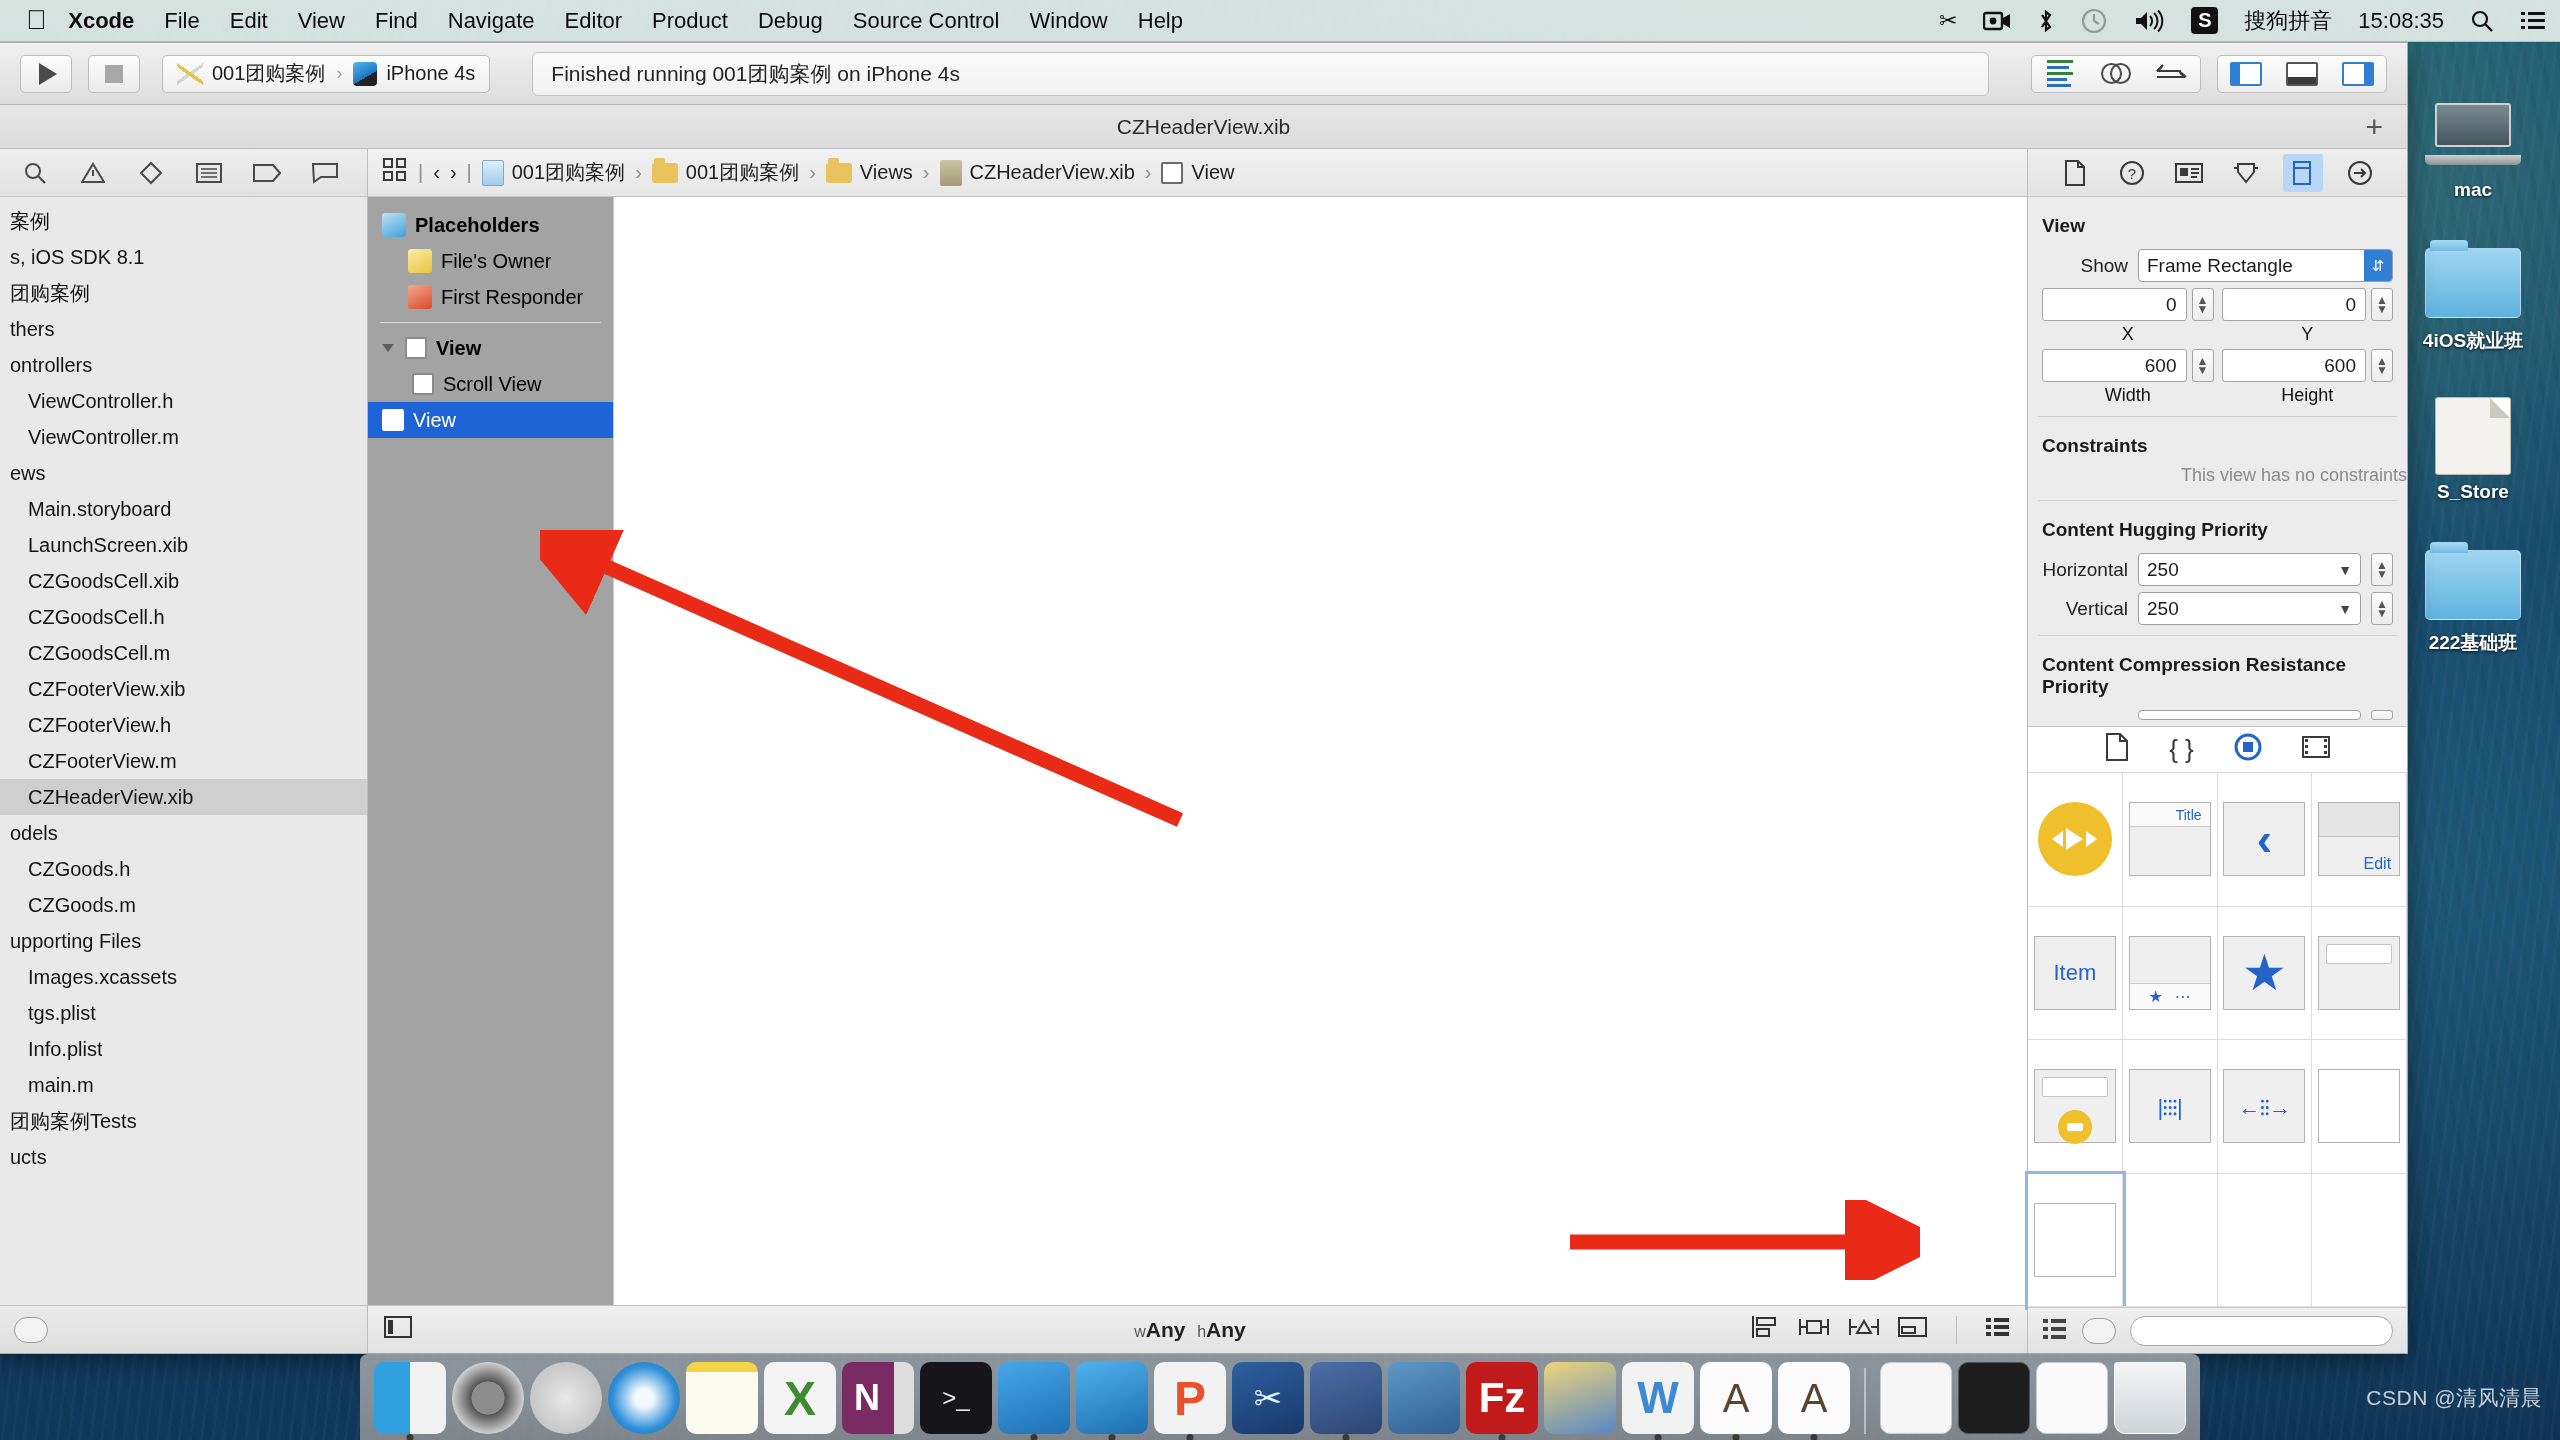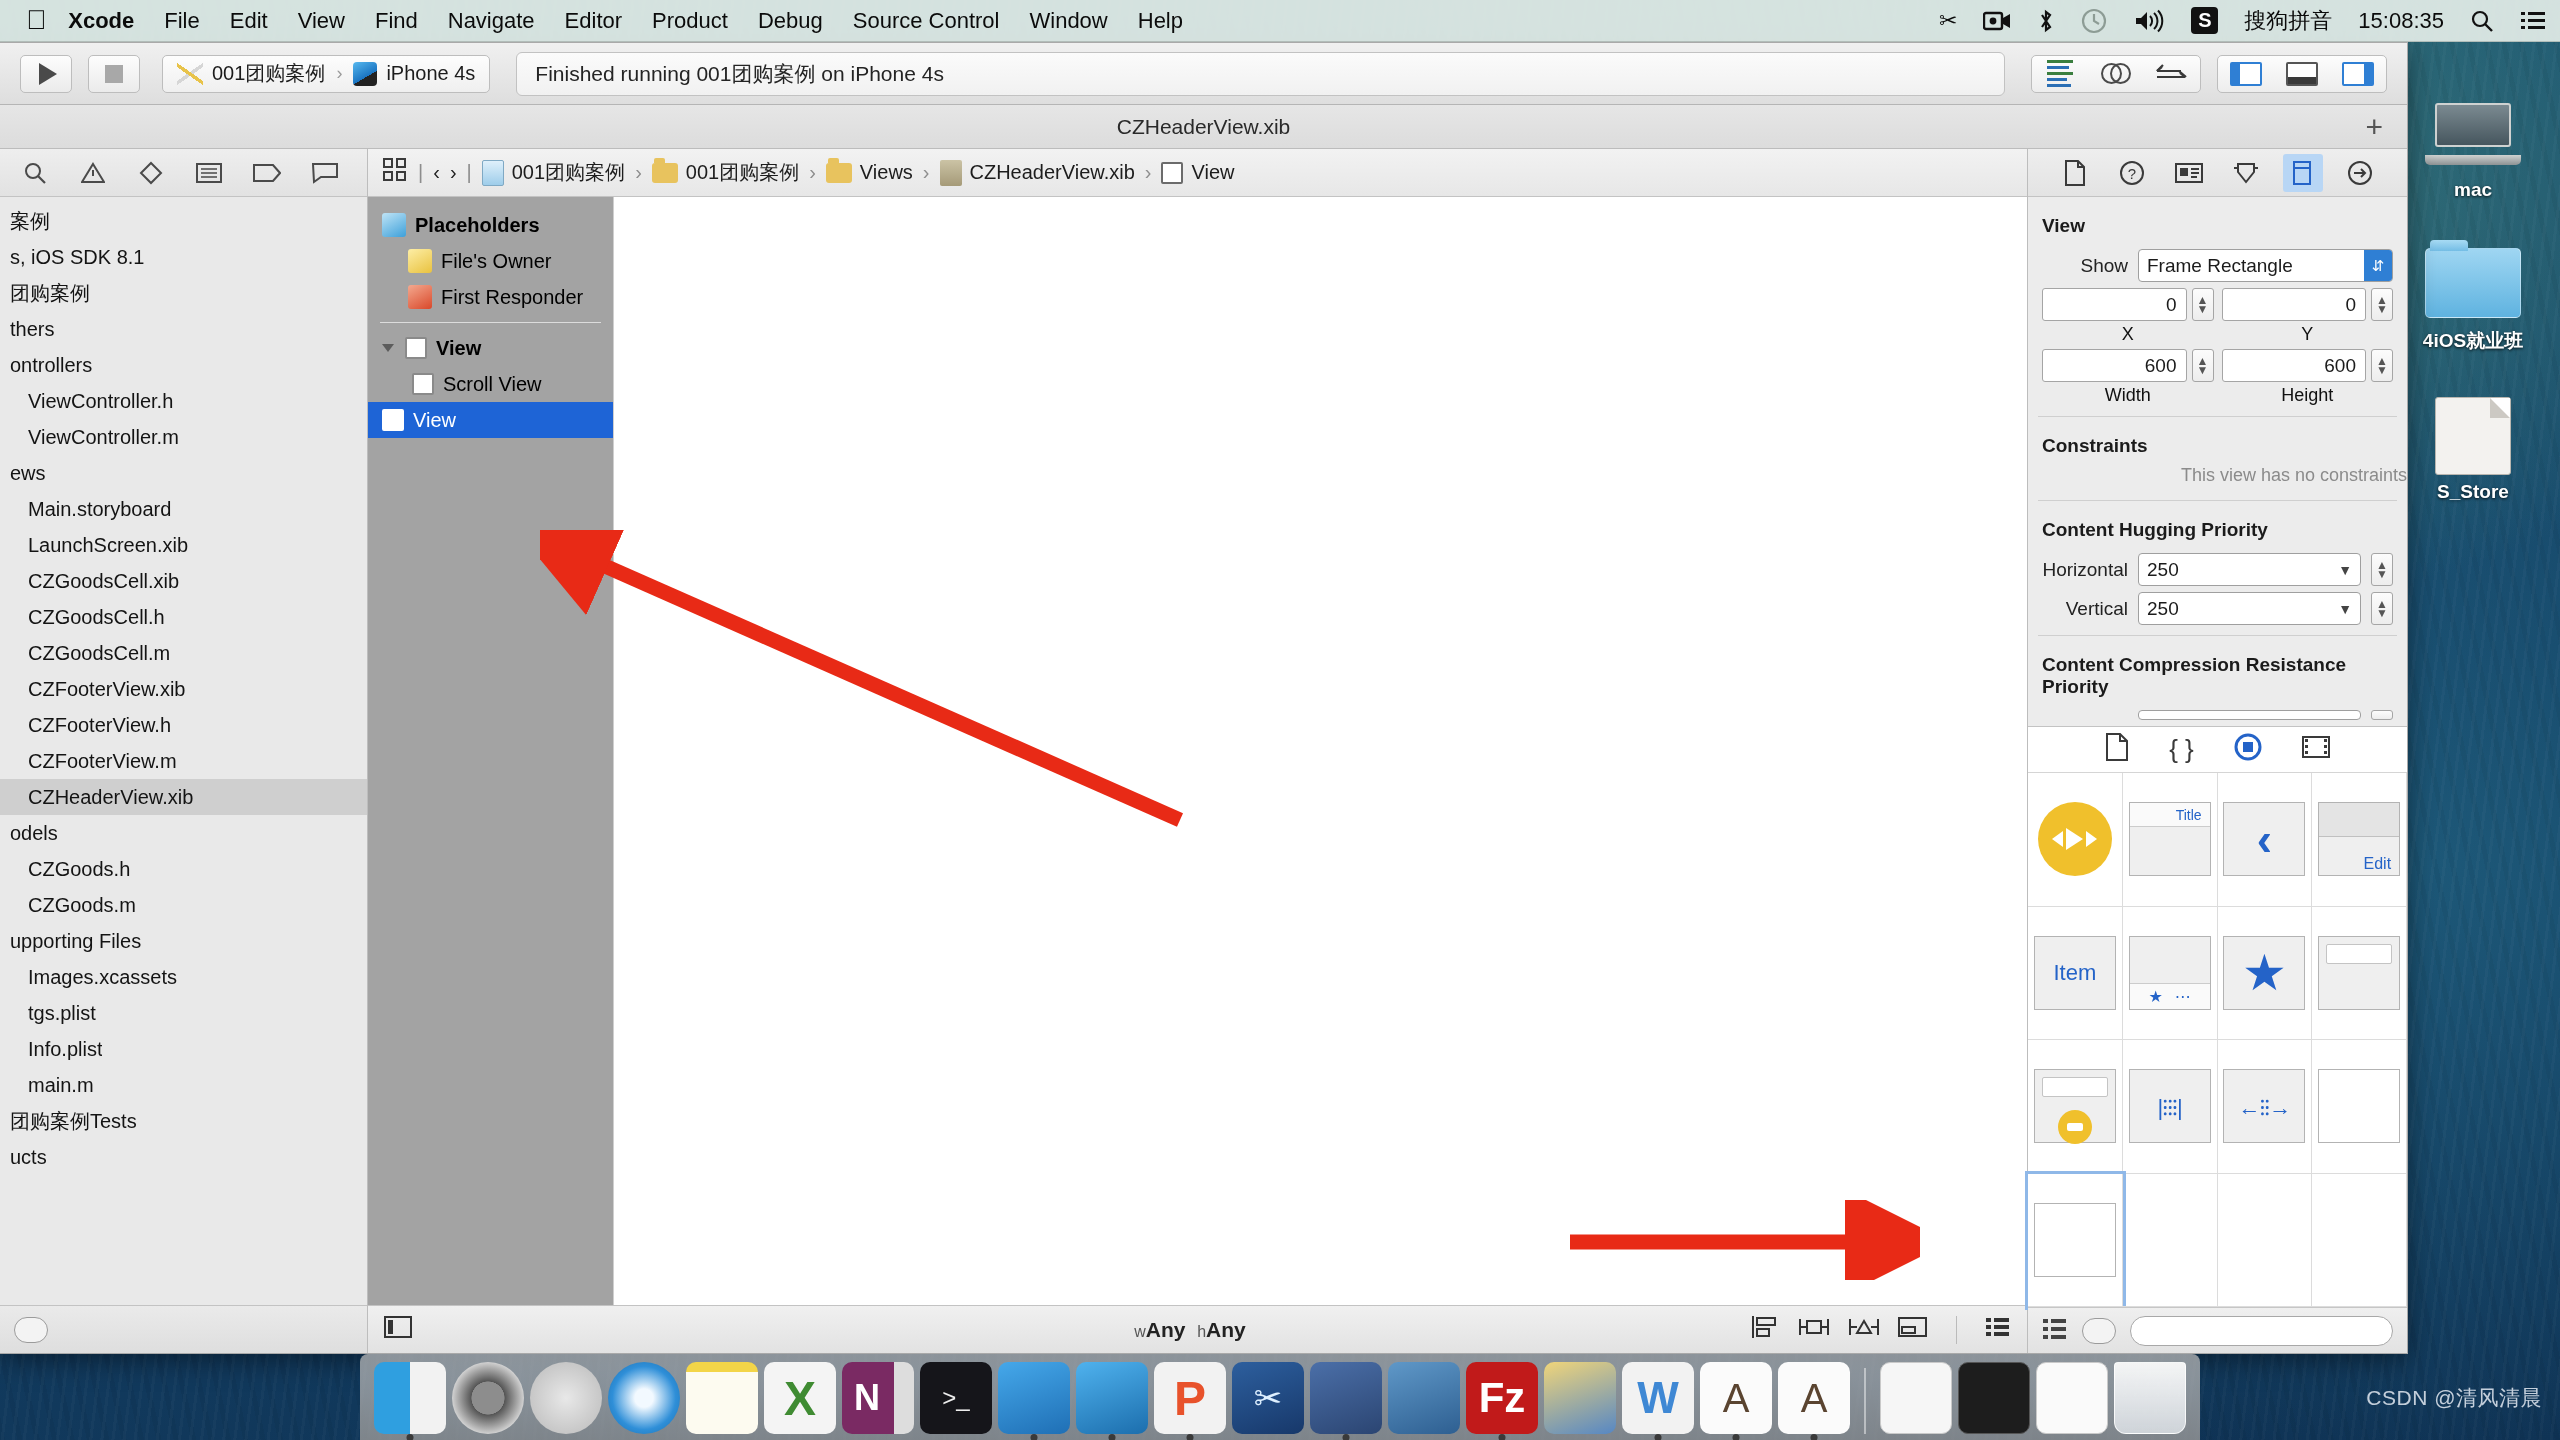--- a/index.html
+++ b/index.html
@@ -126,21 +126,21 @@
   }
   .scheme-box .sep{ color:#9a9a9a; font-size:18px; margin:0 2px;}
   .xc-a{
     width:26px;height:24px;display:inline-block;
     background:
       linear-gradient(35deg, transparent 45%, #e8c34a 45% 55%, transparent 55%),
       linear-gradient(-35deg, transparent 45%, #d6d6d6 45% 55%, transparent 55%);
   }
   .dev-ic{ width:24px;height:24px;border-radius:4px;background:linear-gradient(150deg,#57b9ef,#1a74c2 60%,#222 60%);}
   .status-box{
-    flex:1; height:44px; margin:0 10px; border-radius:6px;
+    flex:1; height:44px; margin:0 26px; border-radius:6px;
     background:linear-gradient(180deg,#fbfbfb,#f1f1f1);
     border:1px solid #c2c2c2;
     display:flex; align-items:center; padding:0 18px; font-size:21px; color:#242424;
   }
   .tb-grp{
     height:38px;border-radius:5px;background:linear-gradient(180deg,#fdfdfd,#ededed);
     border:1px solid #bdbdbd; display:flex; align-items:center;
   }
   .tb-grp > div{ width:56px;height:36px;display:flex;align-items:center;justify-content:center;}
   .lines-ic i{display:block;height:3px;background:#2b6fb5;margin:3px 0;}
@@ -326,20 +326,26 @@
     <div class="glyph">
         <div class="folder-ic"></div>
       </div>
     <div class="lbl">4iOS就业班</div>
   </div>
   <div class="desk-item">
     <div class="glyph">
         <div class="doc-ic"></div>
       </div>
     <div class="lbl">S_Store</div>
+  </div>
+  <div class="desk-item">
+    <div class="glyph">
+        <div class="folder-ic"></div>
+      </div>
+    <div class="lbl">222基础班</div>
   </div>
 </div>
 
 <div class="watermark">CSDN @清风清晨</div>
 
 <div id="menubar">
   <div class="apple"></div>
   <div class="mi bold">Xcode</div>
   <div class="mi">File</div>
   <div class="mi">Edit</div>

